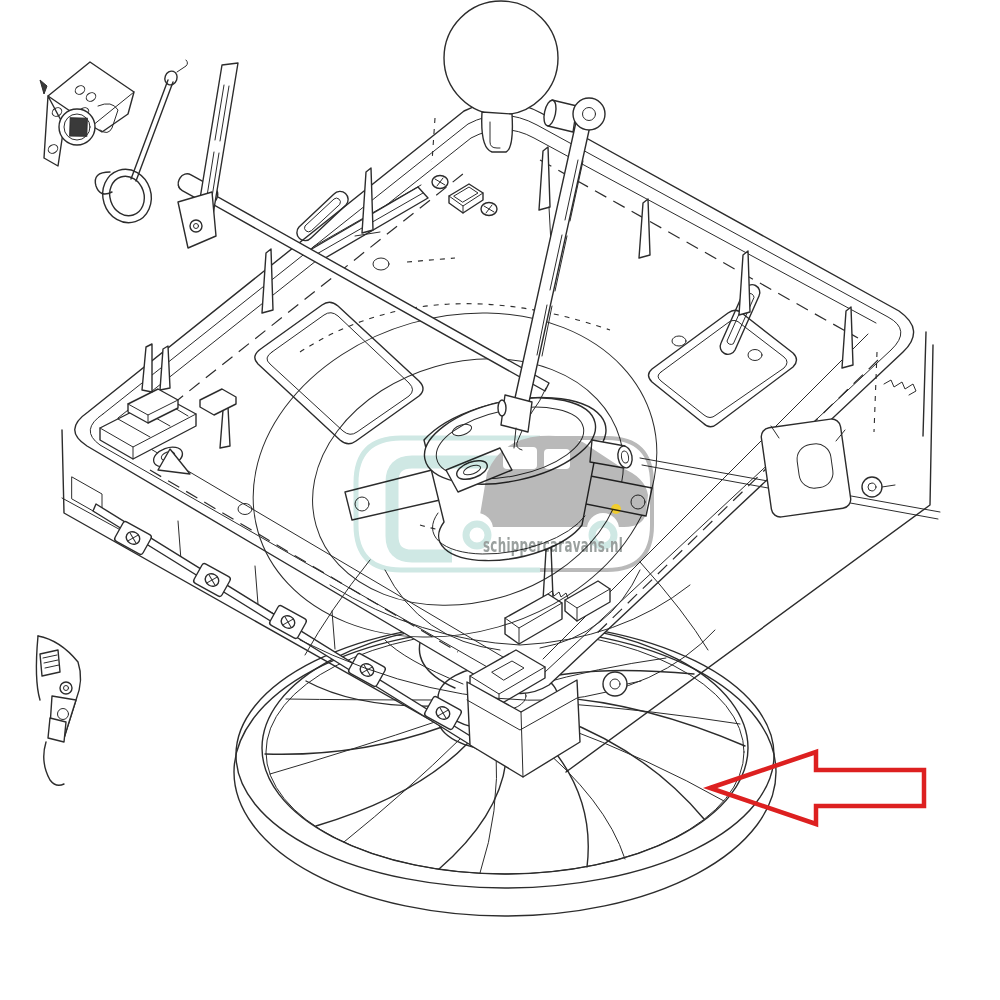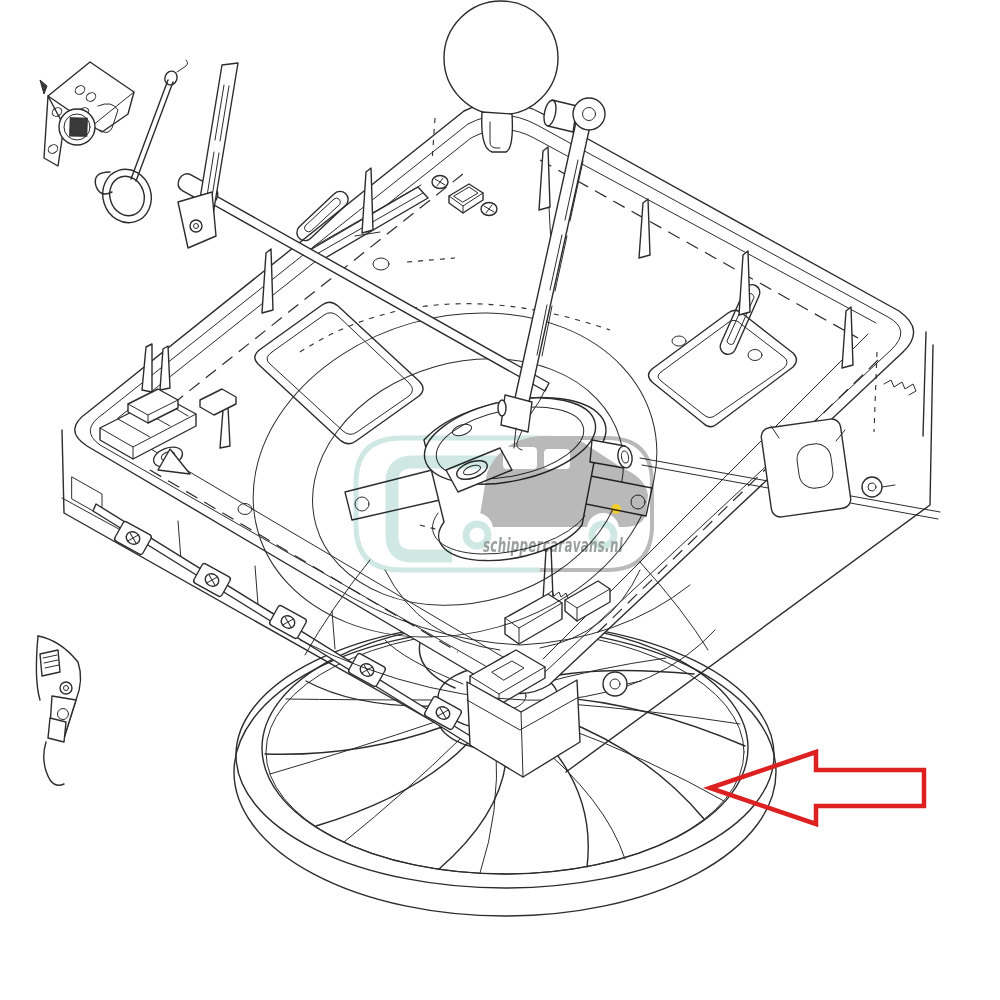--- a/index.html
+++ b/index.html
@@ -1,17 +1,17 @@
 <!DOCTYPE html>
 <html><head>
 <meta charset="utf-8">
 <style>
   html,body{margin:0;padding:0;background:#fff;}
   .stage{position:relative;width:1000px;height:1000px;background:#fff;overflow:hidden;
-         font-family:"DejaVu Sans","Liberation Sans",sans-serif;font-style:italic;}
+         font-family:"DejaVu Sans","Liberation Sans",sans-serif;}
   svg{display:block}
   .ln{fill:none;stroke:#2c2c2c;stroke-width:1.4;stroke-linecap:round;stroke-linejoin:round;}
   .lt{fill:none;stroke:#2c2c2c;stroke-width:1;stroke-linecap:round;stroke-linejoin:round;}
   .wf{fill:#ffffff;stroke:#2c2c2c;stroke-width:1.4;stroke-linejoin:round;}
   .dk{fill:#3a3a3a;stroke:#2c2c2c;stroke-width:1;}
   .dash{fill:none;stroke:#2c2c2c;stroke-width:1.2;stroke-dasharray:13 8;}
   .dash2{fill:none;stroke:#2c2c2c;stroke-width:1.1;stroke-dasharray:5 6;}
   .teal{fill:none;stroke:#cfe8e4;}
   .gray{fill:none;stroke:#b9b9b9;}
   .wm-text{font-weight:bold;font-size:19px;letter-spacing:.5px;}

